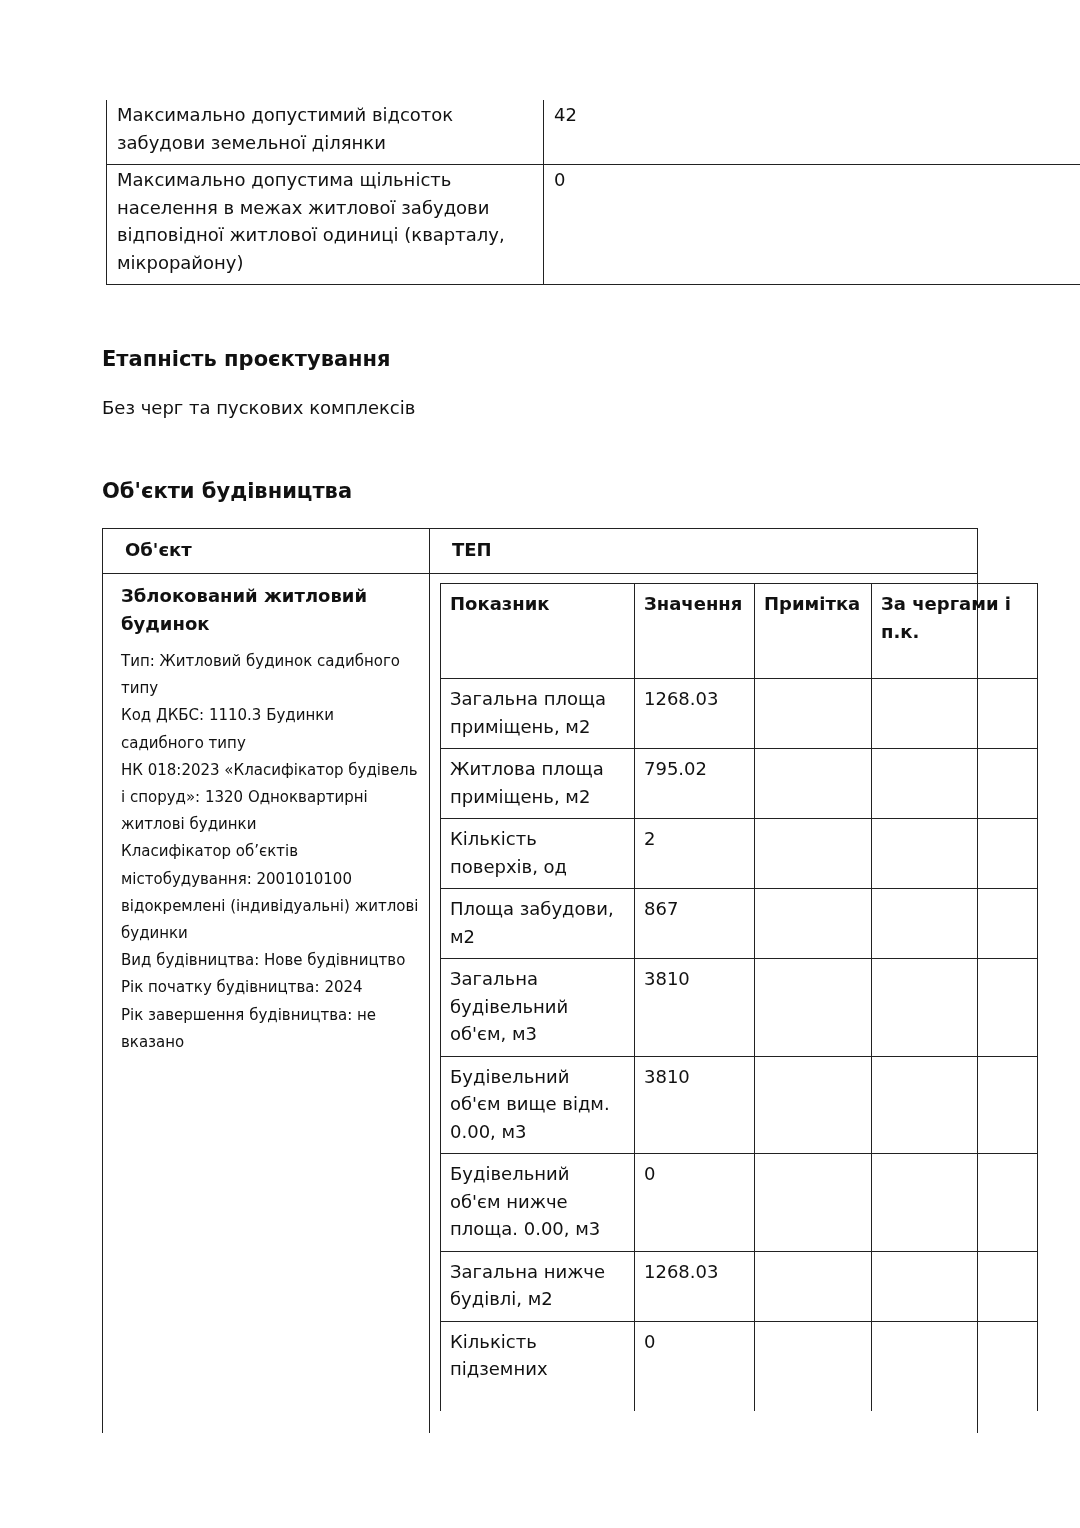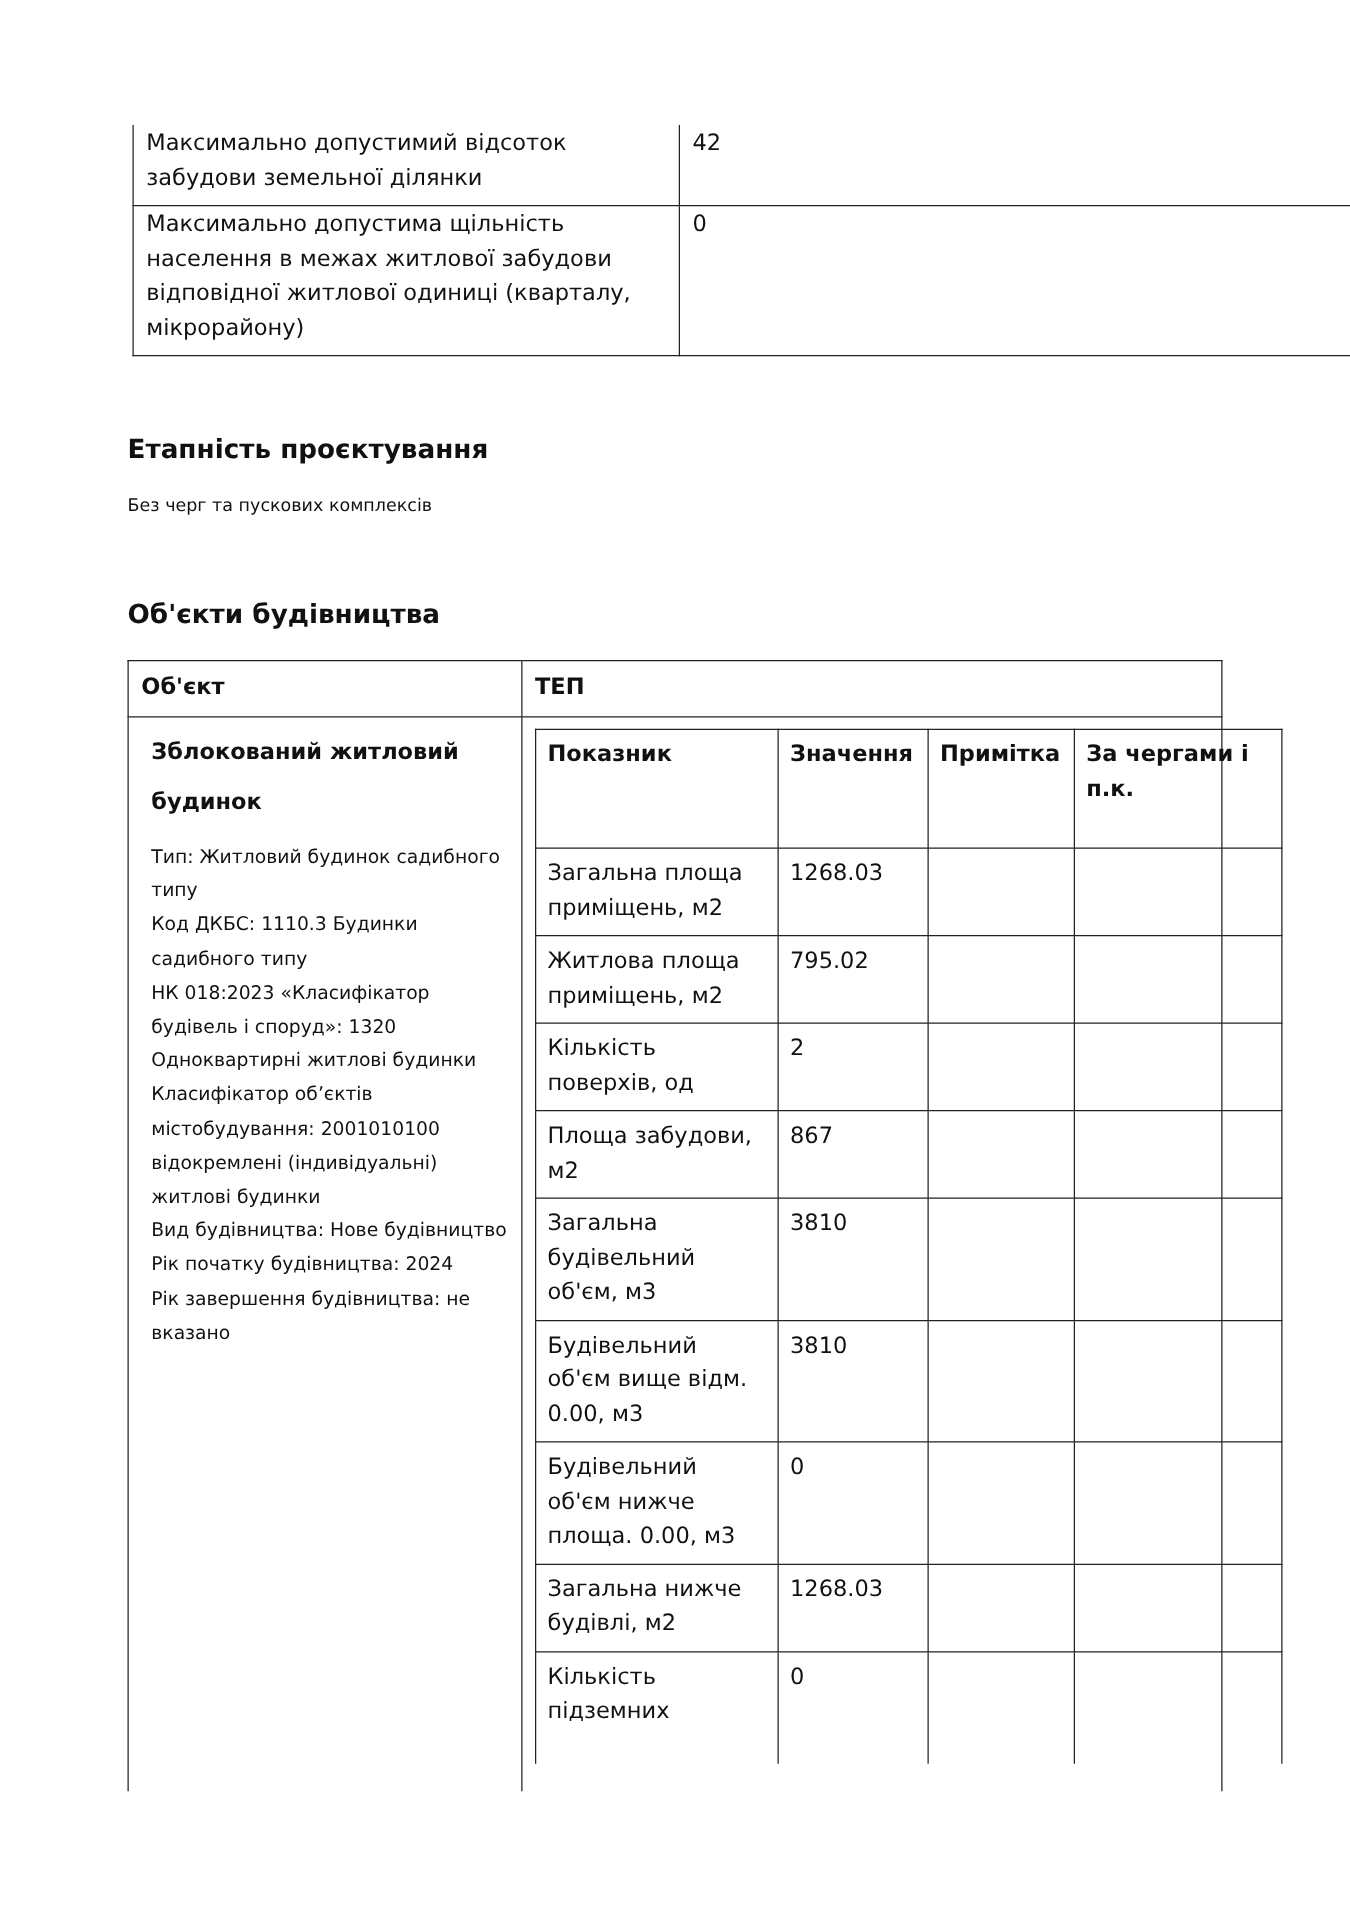--- a/index.html
+++ b/index.html
@@ -8,32 +8,32 @@
   .page { position: absolute; left: 102px; top: 0; width: 876px; }
 
   
   .cont-table { position: absolute; left: 4px; top: 100px; width: 1048px; border-collapse: collapse; table-layout: fixed; }
   .cont-table td { border: 1.5px solid #222; vertical-align: top; padding: 1px 10px 8px 10px;
                    font-size: 18px; line-height: 27.5px; }
   .cont-table tr:first-child td { border-top: none; }
   .cont-table td.k { width: 416px; }
 
   .h2 { position: absolute; left: 0; font-weight: bold; font-size: 21px; }
-  .para { position: absolute; left: 0; font-size: 14px; }
+  .para { position: absolute; left: 0; font-size: 18px; }
 
   
   .obj-table { position: absolute; left: 0; top: 528px; width: 876px; border-collapse: collapse; table-layout: fixed; }
   .obj-table > tbody > tr > th,
   .obj-table > tbody > tr > td { border: 1.5px solid #222; vertical-align: top; text-align: left; }
-  .obj-table > tbody > tr.head > th { font-weight: bold; font-size: 18px; padding: 10px 10px 10px 10px; height: 24px; }
+  .obj-table > tbody > tr.head > th { font-weight: bold; font-size: 18px; padding: 10px 10px 10px 22px; height: 24px; }
   .obj-table .c1 { width: 294px; }
   .obj-table > tbody > tr:last-child > td { border-bottom: none; height: 850px; }
 
   .obj-cell { padding: 8px 8px 0 18px; }
-  .obj-title { font-weight: bold; font-size: 18px; line-height: 40px; margin-bottom: 10px; }
+  .obj-title { font-weight: bold; font-size: 18px; line-height: 28px; margin-bottom: 10px; }
   .obj-info { font-size: 15px; line-height: 27.2px; }
 
   .tep-cell { padding: 9px 10px 0 10px; }
   .tep { width: 598px; border-collapse: collapse; table-layout: fixed; }
   .tep th, .tep td { border: 1.5px solid #222; vertical-align: top; text-align: left;
                      padding: 6px 9px 8px 9px; font-size: 18px; line-height: 27.5px; }
   .tep th { font-weight: bold; padding-top: 6px; height: 80px; }
   .tep .col1 { width: 175px; }
   .tep .col2 { width: 101px; }
   .tep .col3 { width: 98px; }

